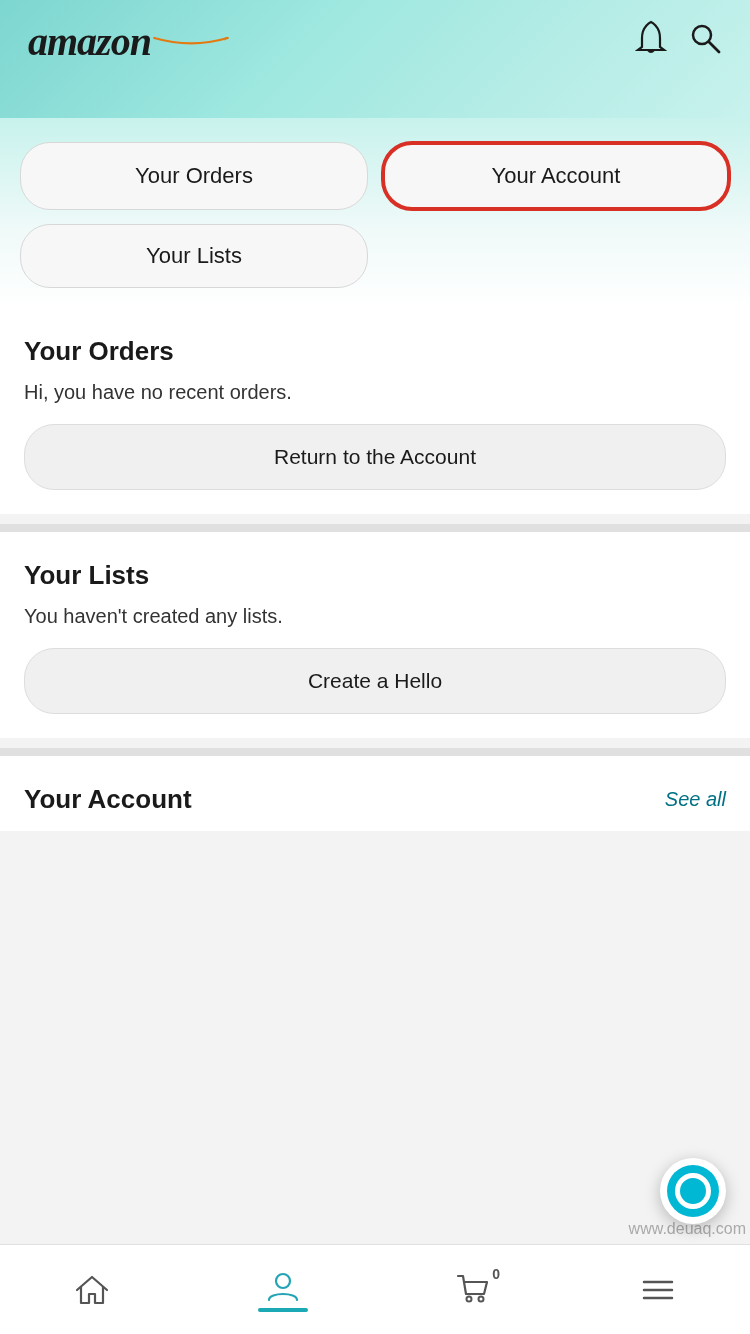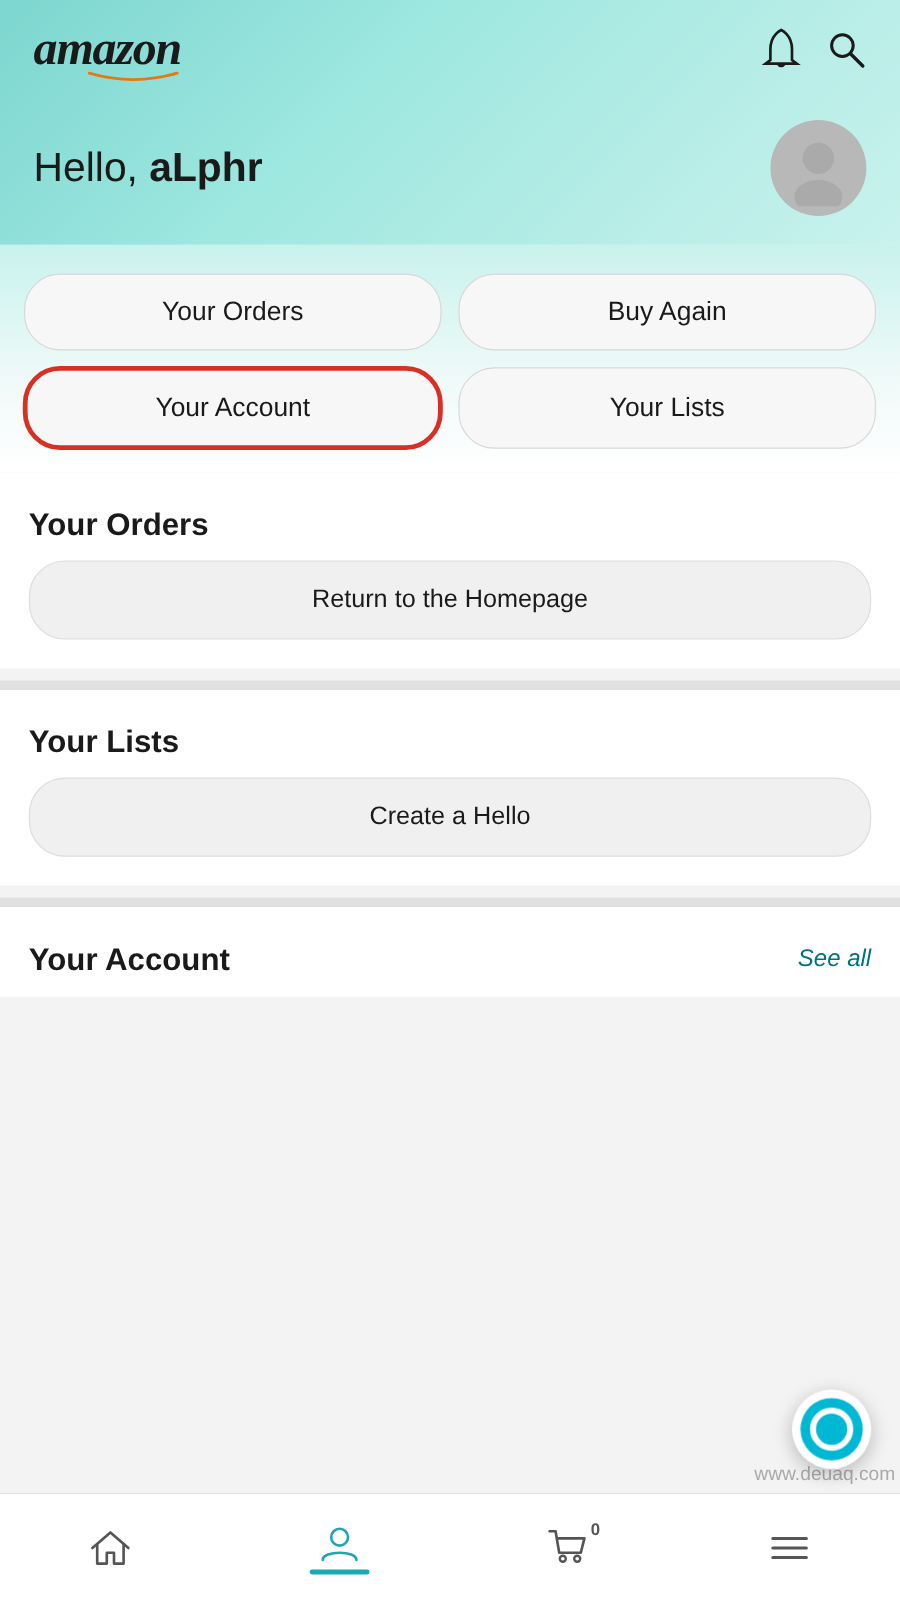--- a/index.html
+++ b/index.html
@@ -18,22 +18,22 @@
       padding: 20px 28px 24px 28px;
     }
     .header-top {
       display: flex;
       justify-content: space-between;
       align-items: center;
       margin-bottom: 30px;
     }
     .amazon-logo {
       display: flex;
-      flex-direction: column;
-      align-items: flex-end;
+      flex-direction: row;
+      align-items: center;
     }
     .amazon-logo-text {
       font-size: 40px;
       font-weight: 700;
       color: #1a1a1a;
       font-family: 'Times New Roman', serif;
       font-style: italic;
       letter-spacing: -1px;
       line-height: 1;
     }
@@ -262,51 +262,41 @@
         </svg>
       </span>
       <span class="header-icon">
         <svg width="34" height="34" viewBox="0 0 34 34" fill="none">
           <circle cx="14" cy="14" r="9" stroke="#1a1a1a" stroke-width="2.5"></circle>
           <line x1="21" y1="21" x2="31" y2="31" stroke="#1a1a1a" stroke-width="2.8" stroke-linecap="round"></line>
         </svg>
       </span>
     </div>
   </div>
-  <div class="hello-row">
-    <div class="hello-text">
-      <span>Hello, </span><strong>aLphr</strong>
-    </div>
-    <div class="avatar">
-      <svg viewBox="0 0 64 64" xmlns="http://www.w3.org/2000/svg">
-        <circle cx="32" cy="24" r="13" fill="#aaa"></circle>
-        <ellipse cx="32" cy="56" rx="20" ry="14" fill="#aaa"></ellipse>
-      </svg>
-    </div>
-  </div>
 </div>
 
 <div class="quick-nav">
   <div class="quick-nav-grid">
     <button class="nav-btn">Your Orders</button>
-    <button class="nav-btn">Buy Again</button>
     <button class="nav-btn highlighted">Your Account</button>
     <button class="nav-btn">Your Lists</button>
   </div>
 </div>
 
 <div class="section">
   <div class="section-title">Your Orders</div>
-  <button class="section-btn">Return to the Homepage</button>
+  <div class="section-sub">Hi, you have no recent orders.</div>
+  <button class="section-btn">Return to the Account</button>
 </div>
 
 <div class="divider"></div>
 
 <div class="section">
   <div class="section-title">Your Lists</div>
+  <div class="section-sub">You haven't created any lists.</div>
   <button class="section-btn">Create a Hello</button>
 </div>
 
 <div class="divider"></div>
 
 <div class="account-bottom">
   <div class="account-bottom-title">Your Account</div>
   <span class="see-all-link">See all</span>
 </div>
 

